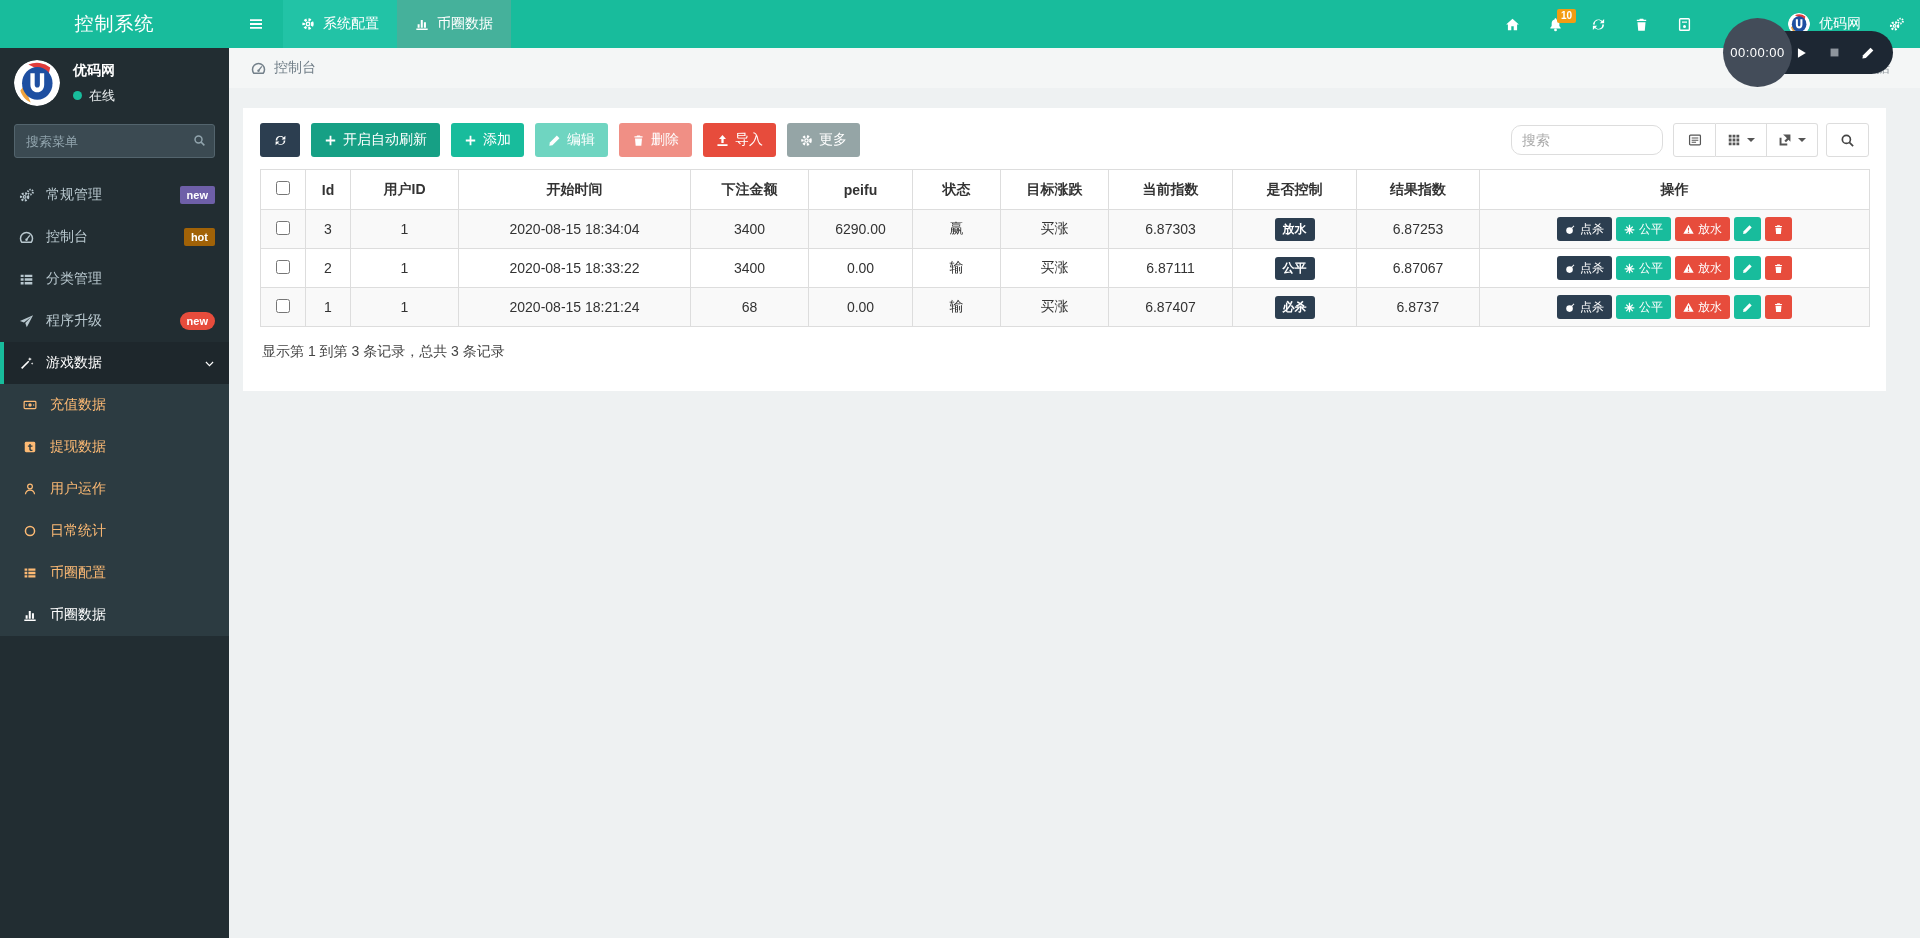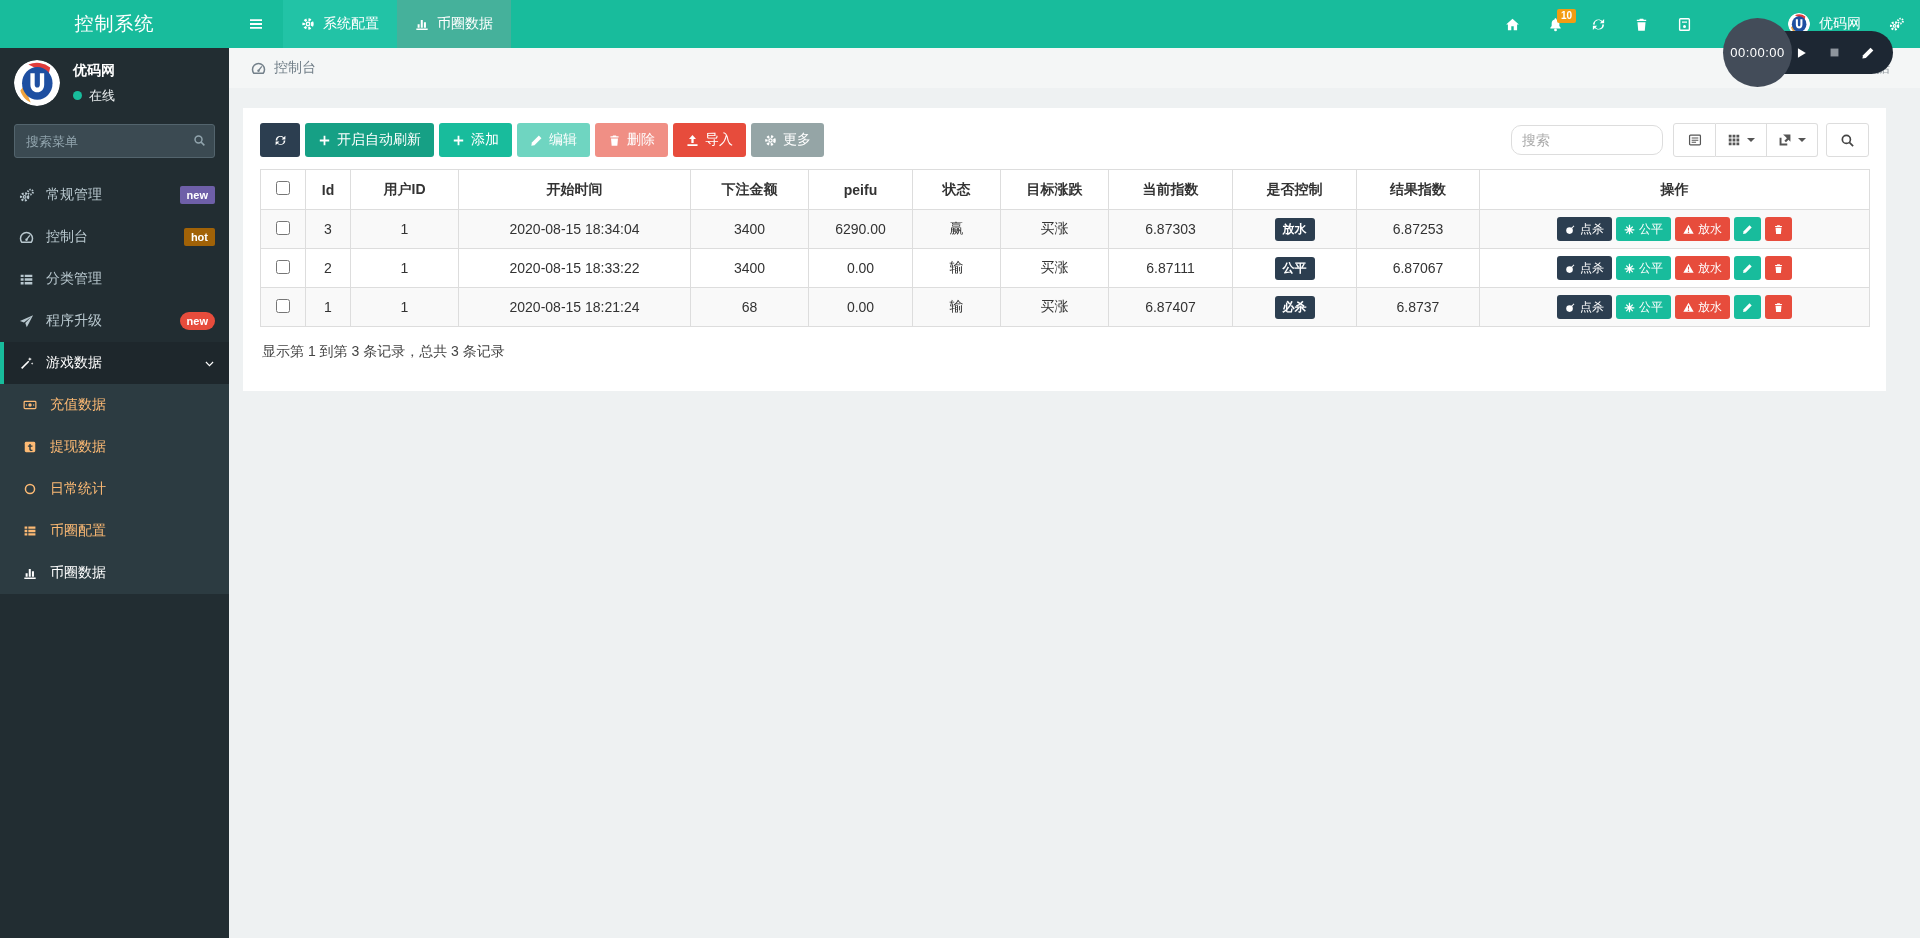--- a/index.html
+++ b/index.html
@@ -47,21 +47,21 @@
   .submenu li.active { color:#fff; }
   .smi-icon { width:18px; font-size:14px; display:flex; justify-content:center; }
 
   
   .content { position:absolute; top:48px; left:229px; right:0; bottom:0; background:#eef1f2; }
   .crumb { height:40px; display:flex; align-items:center; gap:8px; padding:0 30px 0 22px; color:#73808a; font-size:14px; background:#f4f6f6; }
   .crumb .ci { font-size:15px; display:flex; }
   .crumb-right { margin-left:auto; color:#9aa1a7; }
   .panel { background:#fff; margin:20px 34px 0 14px; padding:15px 17px 30px; }
 
-  .toolbar { display:flex; align-items:flex-start; gap:5px; }
+  .toolbar { display:flex; align-items:flex-start; gap:11px; }
   .btn { height:34px; border:none; border-radius:3px; color:#fff; font-size:14px; display:inline-flex; align-items:center; gap:6px; padding:0 13px; cursor:pointer; }
   .btn .bi { font-size:13px; display:flex; }
   .btn.sq { width:40px; justify-content:center; padding:0; }
   .btn-navy { background:#2c3e50; }
   .btn-greendk { background:#16a085; }
   .btn-green { background:#18bc9c; }
   .btn-red { background:#e74c3c; }
   .btn-gray { background:#95a5a6; }
   .btn.disabled { opacity:.62; cursor:default; }
   .right-cluster { margin-left:auto; display:flex; align-items:center; }
@@ -289,20 +289,29 @@
         <span>充值数据</span>
       </li>
       <li>
         <span class="smi-icon i">
             <svg viewBox="0 0 16 16" width="1em" height="1em" fill="currentColor">
               <rect x="2" y="2" width="12" height="12" rx="1.6"></rect>
               <path d="M7.2 4.6h1.6v1.6h2v1.5h-2v2.6c0 .5.3.8.8.8h1.2v1.5H9.4c-1.3 0-2.2-.8-2.2-2.1V7.7H5.6V6.2h1.6z" fill="#2c3b41"></path>
             </svg>
           </span>
         <span>提现数据</span>
+      </li>
+      <li>
+        <span class="smi-icon i">
+            <svg viewBox="0 0 16 16" width="1em" height="1em" fill="currentColor">
+              <circle cx="8" cy="5.2" r="2.7" fill="none" stroke="currentColor" stroke-width="1.4"></circle>
+              <path d="M2.8 14c.3-3 2.5-4.8 5.2-4.8s4.9 1.8 5.2 4.8" fill="none" stroke="currentColor" stroke-width="1.4"></path>
+            </svg>
+          </span>
+        <span>用户运作</span>
       </li>
       <li>
         <span class="smi-icon i">
             <svg viewBox="0 0 16 16" width="1em" height="1em" fill="currentColor">
               <circle cx="8" cy="8" r="5.2" fill="none" stroke="currentColor" stroke-width="1.7"></circle>
             </svg>
           </span>
         <span>日常统计</span>
       </li>
       <li>

